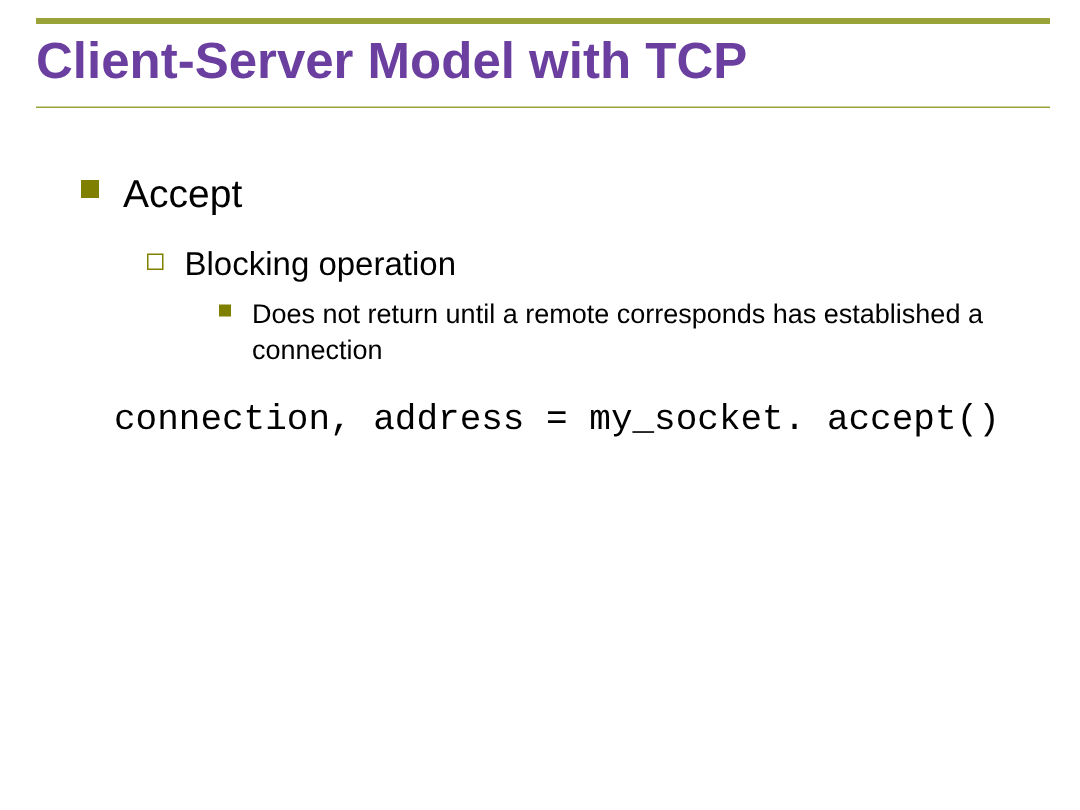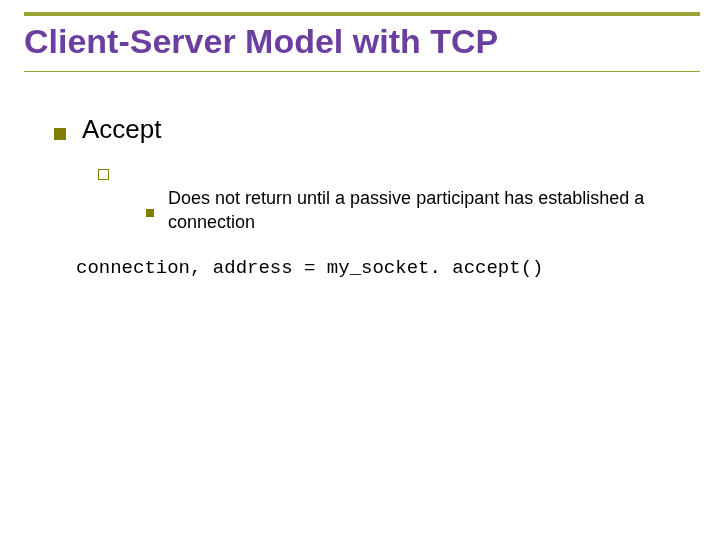--- a/index.html
+++ b/index.html
@@ -27,61 +27,62 @@
     border-top: 4px solid #9aa33a;
     border-bottom: 1px solid #9aa33a;
     letter-spacing: 0px;
   }
   .body {
     padding: 40px 12px 0 12px;
     font-size: 15px;
   }
   .row {
     display: flex;
-    align-items: center;
+    align-items: flex-start;
     line-height: 1.35;
   }
   .lvl1 { margin-left: 18px; margin-bottom: 14px; }
   .lvl1 .bullet { width: 12px; height: 12px; background:#808000; margin-top:8px; margin-right:16px; flex:0 0 auto; }
   .lvl1 .text { font-size: 26px; }
   .lvl2 { margin-left: 62px; margin-bottom: 6px; }
   .lvl2 .bullet { width: 9px; height: 9px; border:1px solid #808000; margin-top:8px; margin-right:14px; flex:0 0 auto; background:transparent; }
   .lvl2 .text { font-size: 22px; }
   .lvl3 { margin-left: 110px; margin-bottom: 6px; padding-right: 4px; }
   .lvl3 .bullet { width: 8px; height: 8px; background:#808000; margin-top:6px; margin-right:14px; flex:0 0 auto; }
   .lvl3 .text { font-size: 18px; }
   .code {
     margin-left: 40px;
     margin-top: 22px;
     font-family: "Courier New", Courier, monospace;
-    font-size: 19px;
+    font-size: 24px;
   }
 </style>
 </head>
 <body>
 
 <div class="slide">
 
   <div class="title">Client-Server Model with TCP</div>
 
   <div class="body">
 
     <div class="row lvl1">
       <div class="bullet"></div>
       <div class="text">Accept</div>
     </div>
 
 
     <div class="row lvl2">
       <div class="bullet"></div>
+      <div class="text">Blocking operation</div>
     </div>
 
     <div class="row lvl3">
       <div class="bullet"></div>
-      <div class="text">Does not return until a passive participant has established a connection</div>
+      <div class="text">Does not return until a remote corresponds has established a connection</div>
     </div>
 
 
     <div class="code">connection, address = my_socket. accept()</div>
 
   </div>
 
 </div>
 
 </body></html>

